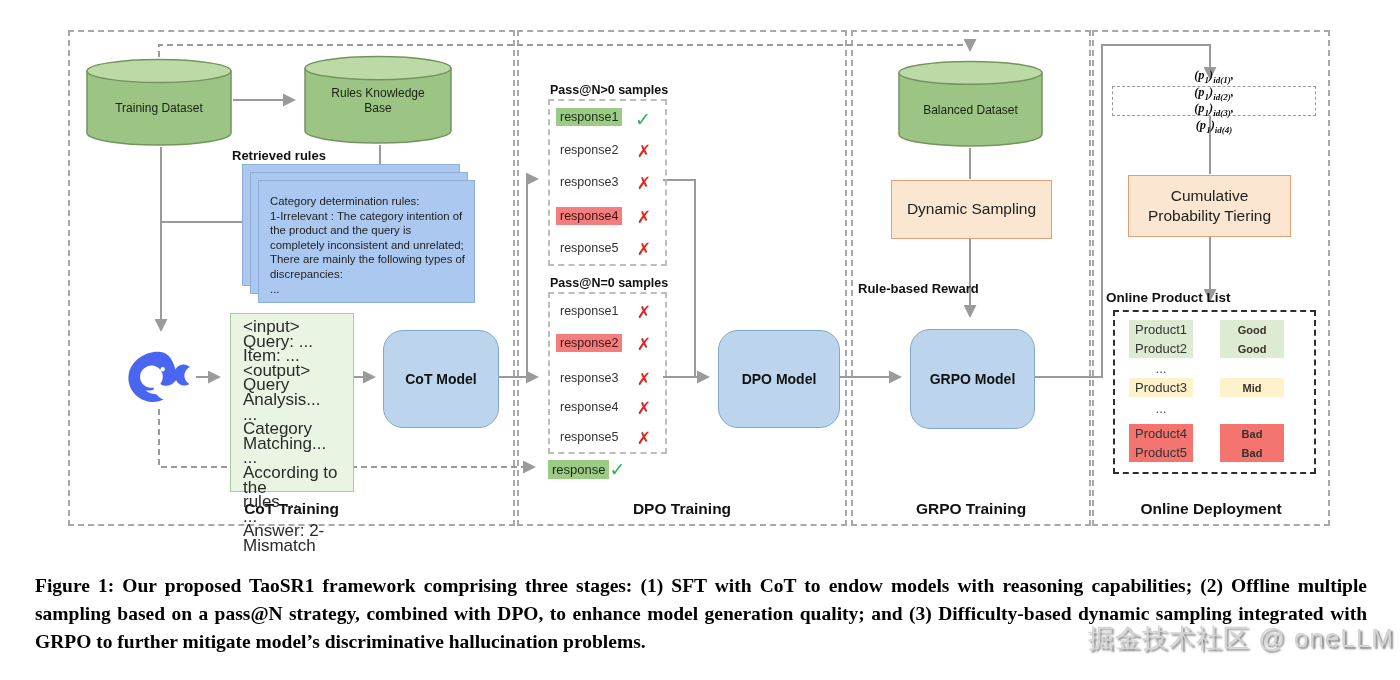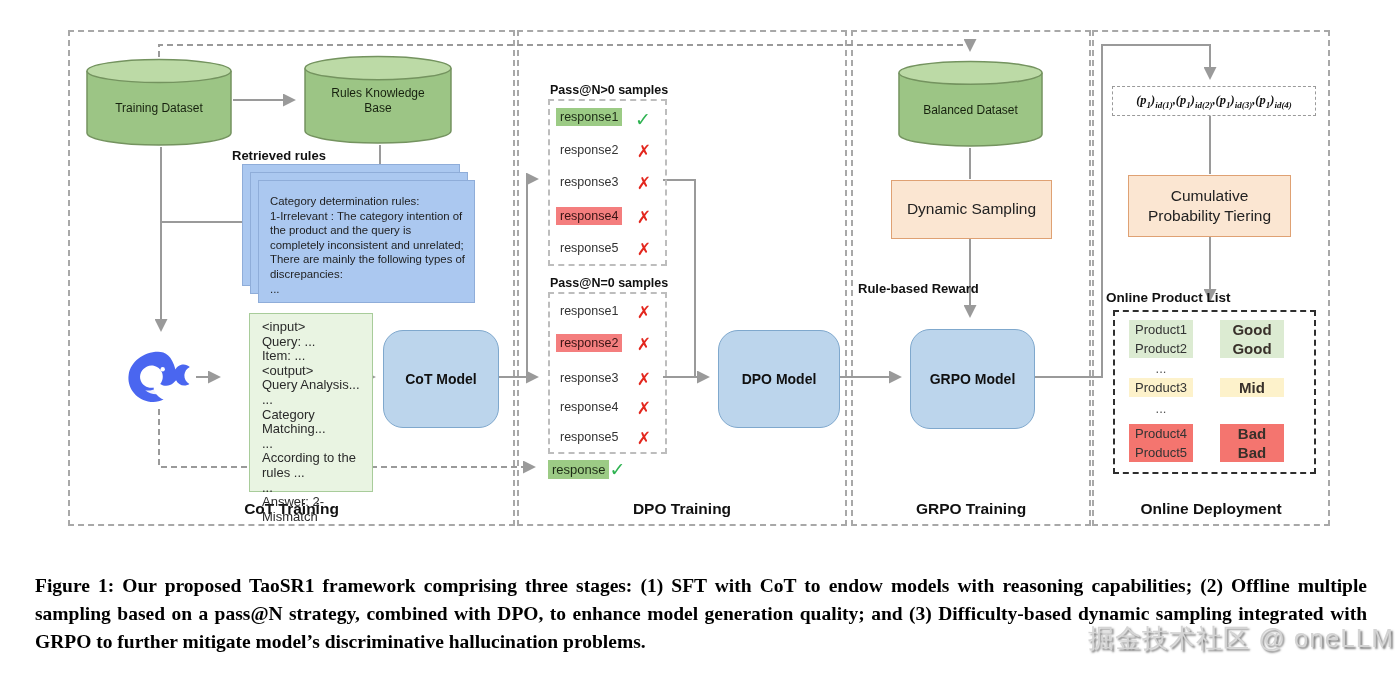--- a/index.html
+++ b/index.html
@@ -23,46 +23,46 @@
              font-weight:bold;font-size:14px;color:#101010;}
   
   .orange-box{position:absolute;z-index:2;background:#fbe6d2;border:1.5px solid #dfa173;
               display:flex;flex-direction:column;align-items:center;justify-content:center;
               font-size:15.5px;color:#222;line-height:1.3;}
   
   .rule-card{position:absolute;z-index:2;background:#abc8f0;border:1px solid #8fadd9;}
   .rule-card .txt{padding:13px 6px 0 11px;font-size:11.4px;line-height:14.6px;color:#1e1e1e;}
   
   .prompt-box{position:absolute;z-index:2;background:#e9f4e2;border:1px solid #a8cc9a;
-              padding:6px 0 0 12px;font-size:13px;line-height:14.6px;color:#2a2a2a;margin-left:19px;}
+              padding:6px 0 0 12px;font-size:17px;line-height:14.6px;color:#2a2a2a;}
   
   .mini-label{position:absolute;z-index:2;font-weight:bold;font-size:13px;color:#111;}
   
   .sample-box{position:absolute;z-index:2;border:2px dashed #bdbdbd;}
   .resp-row{position:absolute;left:6px;right:4px;height:20px;display:flex;align-items:flex-start;}
   .resp{font-size:12.5px;color:#333;padding:2px 4px;}
   .hl-green{background:#9ccb85;color:#1d2b16;}
   .hl-red{background:#f47e7e;color:#3a1414;}
   .mark{margin-left:auto;margin-right:10px;font-family:"DejaVu Sans",sans-serif;font-weight:bold;}
   .mark.ok{color:#2eb351;font-size:19px;}
   .mark.bad{color:#e3261d;font-size:17px;}
   .final-resp{position:absolute;z-index:2;display:flex;align-items:center;gap:0;}
   
   .formula-box{position:absolute;z-index:2;border:1.5px dashed #9a9a9a;display:flex;
                align-items:center;justify-content:center;background:#fff;
                font-family:"Liberation Serif",serif;font-style:italic;font-weight:bold;
-               font-size:12.5px;color:#111;}
+               font-size:12.5px;color:#111;flex-direction:column;}
   .formula-box sub{font-size:9px;font-style:italic;}
   
   .product-box{position:absolute;z-index:2;border:2.5px dashed #2e2e2e;background:#fff;}
   .prod-row{position:absolute;height:19px;}
   .prod-name{position:absolute;left:14px;width:64px;height:19px;display:flex;align-items:center;
              justify-content:center;font-size:13px;color:#333;}
   .prod-tier{position:absolute;left:105px;width:64px;height:19px;display:flex;align-items:center;
-             justify-content:center;font-size:15px;font-weight:bold;color:#38302a;}
+             justify-content:center;font-size:11px;font-weight:bold;color:#38302a;}
   .lv-good{background:#dcebd2;}
   .lv-mid{background:#fdf2cb;}
   .lv-bad{background:#f4756f;margin-top:8px;}
   .lv-dots .prod-name{background:transparent;color:#555;}
   
   .whale{position:absolute;z-index:2;}
   
   .caption{position:absolute;left:35px;top:552px;width:1332px;z-index:3;
            font-family:"Liberation Serif",serif;font-weight:bold;font-size:19.5px;
            line-height:1.45;color:#000;text-align:justify;text-align-last:left;}

